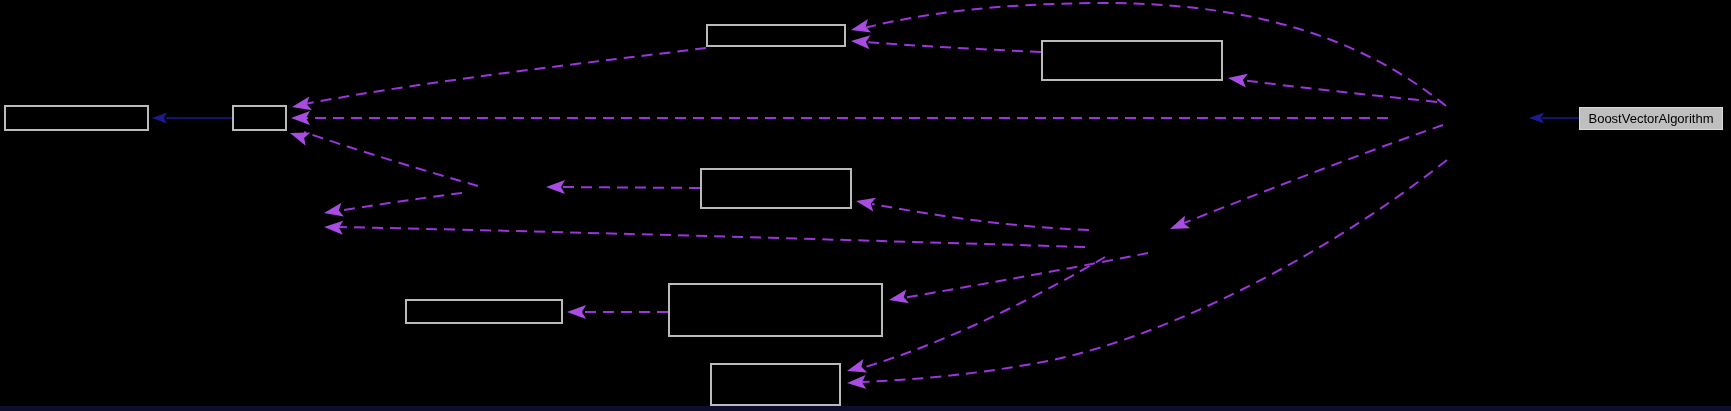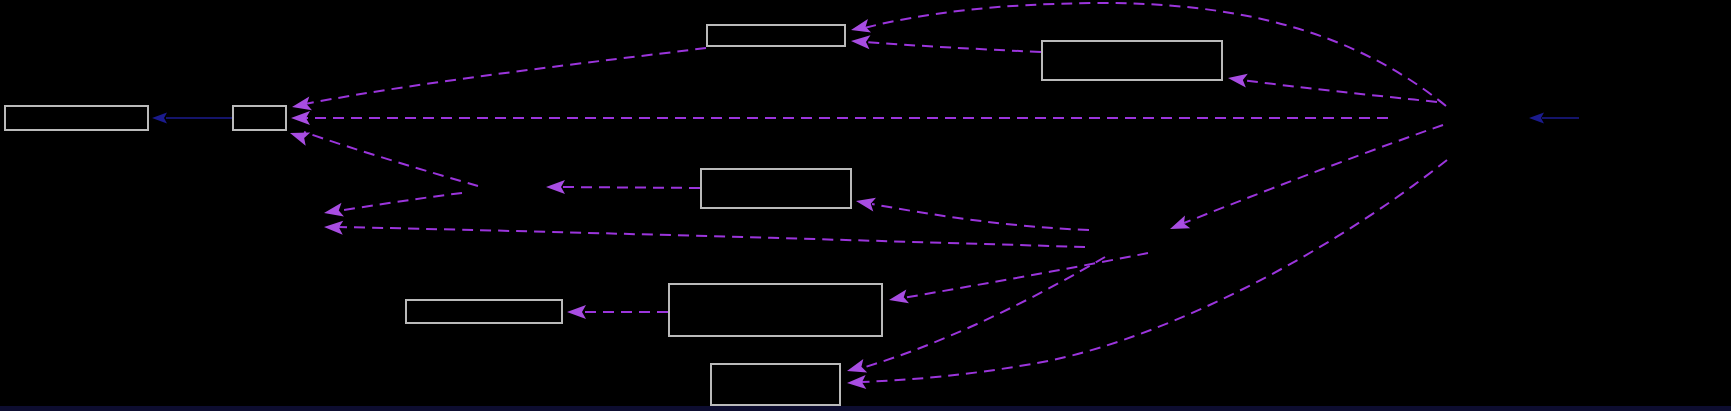--- a/index.html
+++ b/index.html
@@ -72,13 +72,16 @@
     </svg>
   <div class="bottom-bar" style="height: 5px; background: rgb(13, 13, 48);"></div>
 <div class="gnode outline" style="left: 4px; top: 105px; width: 145px; height: 26px;"></div>
     <div class="gnode outline" style="left: 232px; top: 105px; width: 55px; height: 26px;"></div>
     <div class="gnode outline" style="left: 706px; top: 24px; width: 140px; height: 23px;"></div>
     <div class="gnode outline" style="left: 1041px; top: 40px; width: 182px; height: 41px;"></div>
     <div class="gnode outline" style="left: 700px; top: 168px; width: 152px; height: 41px;"></div>
     <div class="gnode outline" style="left: 405px; top: 299px; width: 158px; height: 25px;"></div>
     <div class="gnode outline" style="left: 668px; top: 283px; width: 215px; height: 54px;"></div>
     <div class="gnode outline" style="left: 710px; top: 363px; width: 131px; height: 43px;"></div>
+    <div class="gnode filled" style="left: 1579px; top: 107px; width: 144px; height: 23px;">
+      <span>BoostVectorAlgorithm</span>
+    </div>
   </div>
 
 </body></html>

